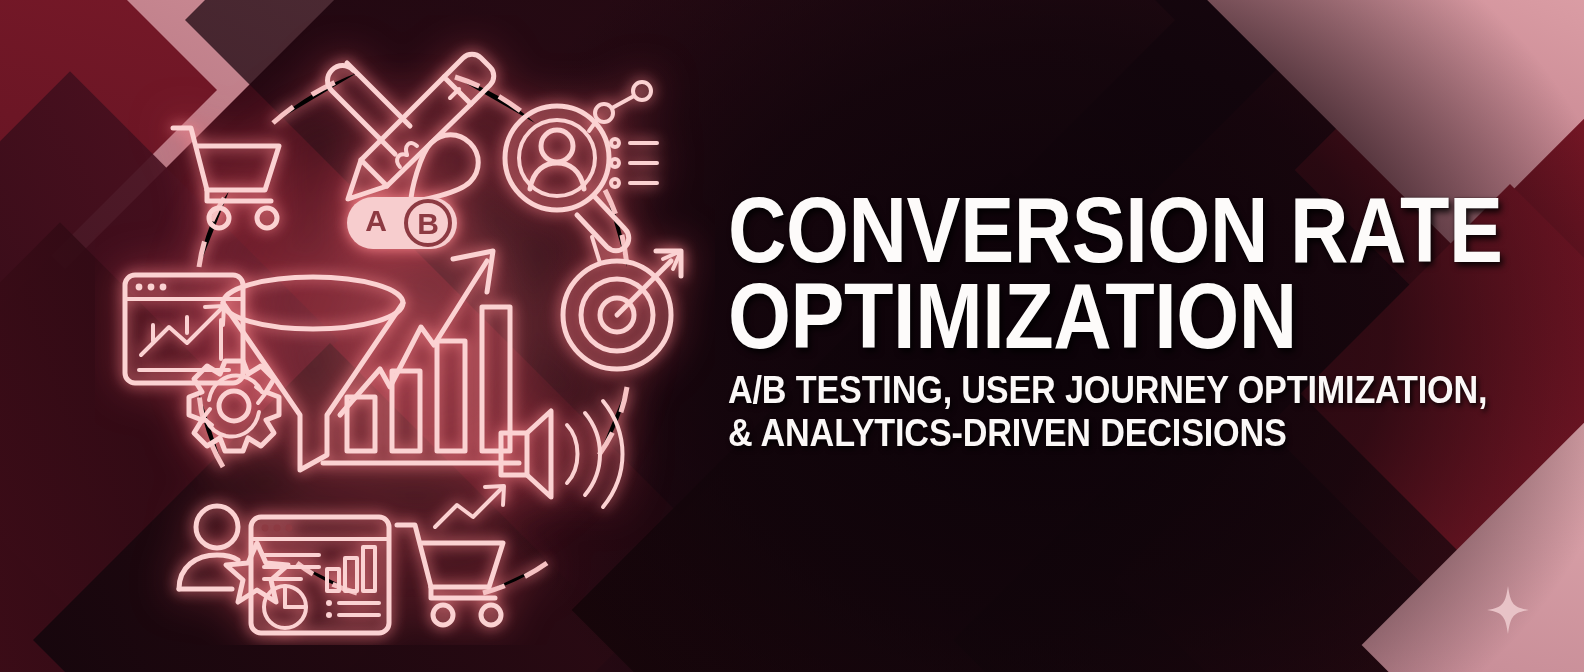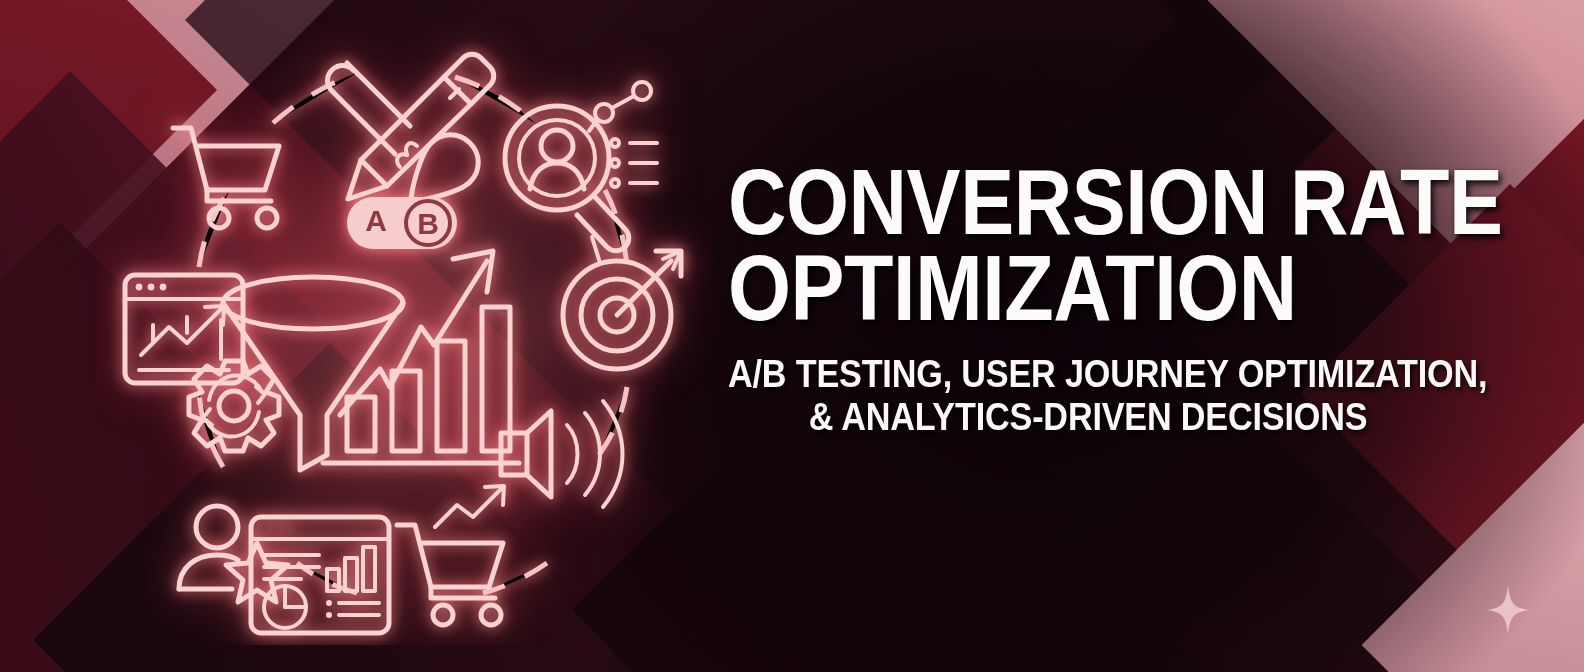--- a/index.html
+++ b/index.html
@@ -135,21 +135,21 @@
     stroke-linejoin:round;
   }
   .nthin { stroke-width:4; }
   .ndash { stroke-dasharray:26 22; stroke-width:5; stroke:#f6c2c3; }
   .nfill-pill { fill:#f7cdce; stroke:none; }
   .npill-text { fill:#8d3a42; font-family:"Liberation Sans", sans-serif; font-weight:bold; }
   .nglow { filter:drop-shadow(0 0 7px rgba(255,140,145,.95)) drop-shadow(0 0 20px rgba(230,80,95,.6)); }
 
   
   #text-block {
-    position:absolute; left:728px; top:160px; width:800px;
+    position:absolute; left:728px; top:188px; width:800px;
   }
   .title-line {
     color:#fdfbfa;
     font-weight:bold;
     font-size:92px;
     line-height:.93;
     letter-spacing:-0.5px;
     transform:scaleX(.88);
     transform-origin:left center;
     white-space:nowrap;
@@ -159,21 +159,21 @@
     color:#fbf8f7;
     font-weight:bold;
     font-size:38px;
     line-height:1.12;
     letter-spacing:-0.2px;
     transform:scaleX(.90);
     transform-origin:left center;
     white-space:nowrap;
     text-shadow:2px 3px 6px rgba(0,0,0,.85);
   }
-  #subtitle { margin-top:22px;text-align:center; }
+  #subtitle { margin-top:10px; }
 </style>
 </head>
 <body>
 
 <div id="banner">
 
   <div class="bg-layer" id="bg-base"></div>
 
   <div class="facet" id="facet-left-light"></div>
   <div class="facet" id="facet-left-mid"></div>

